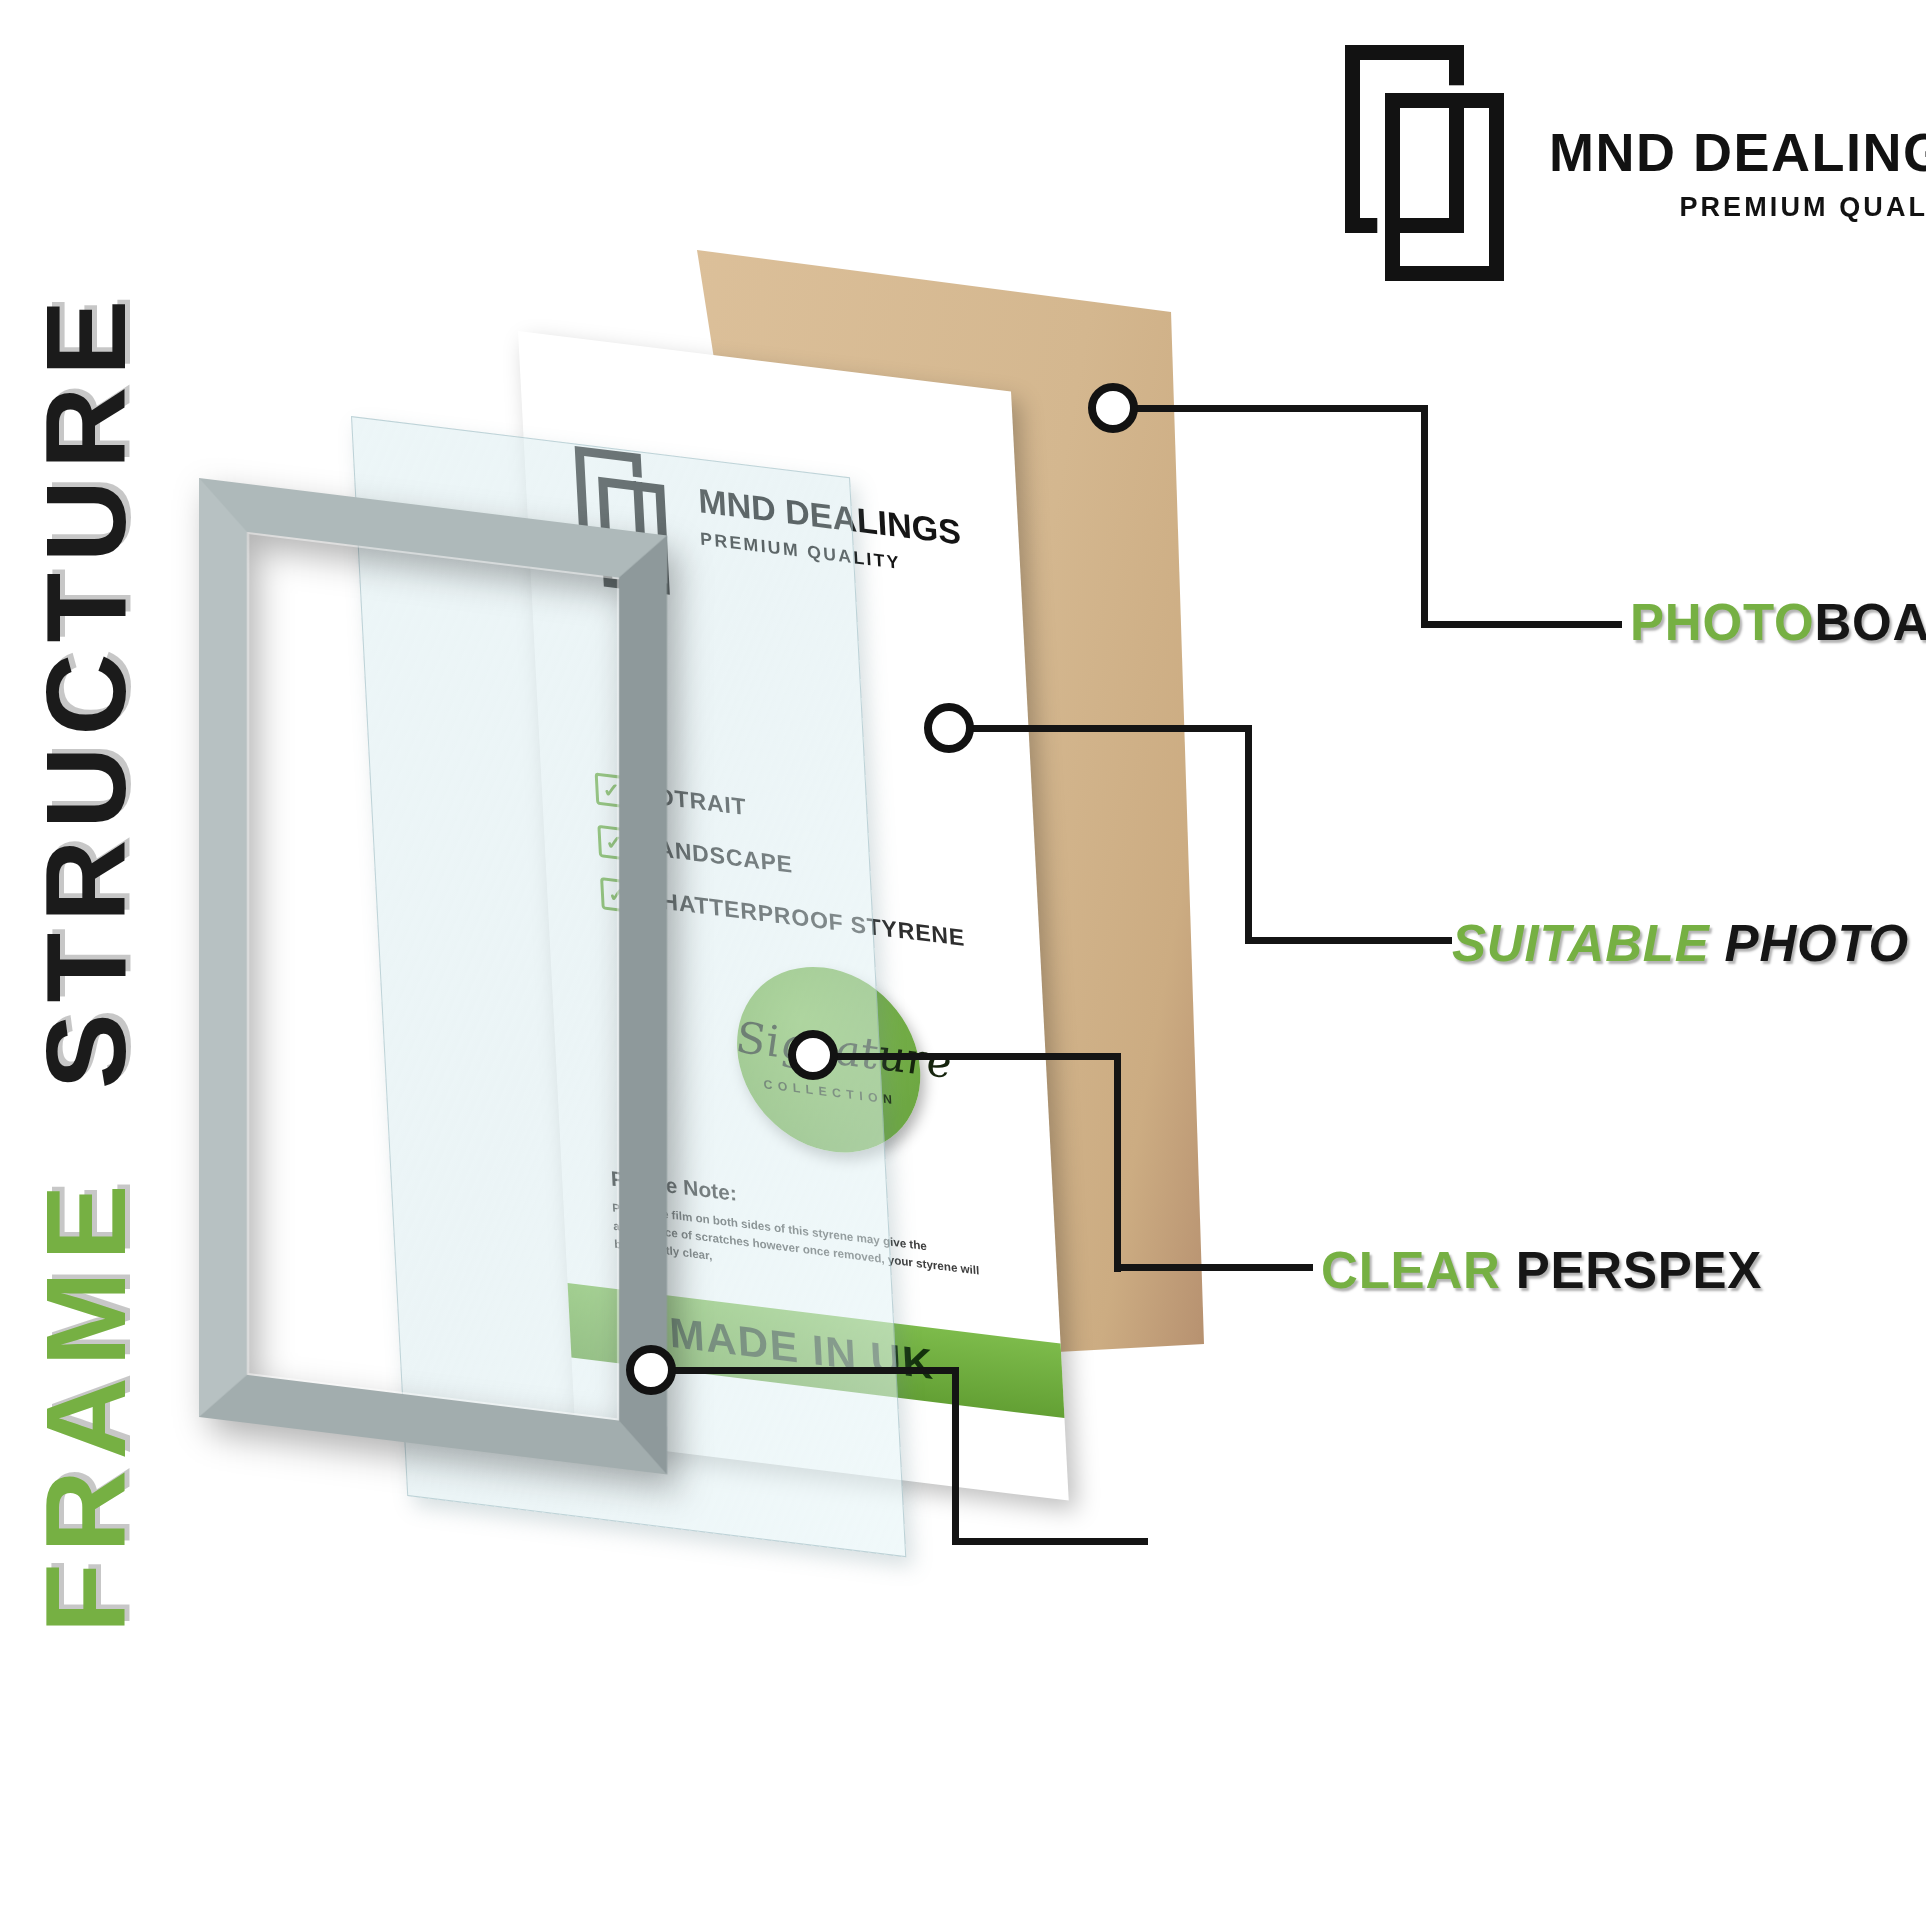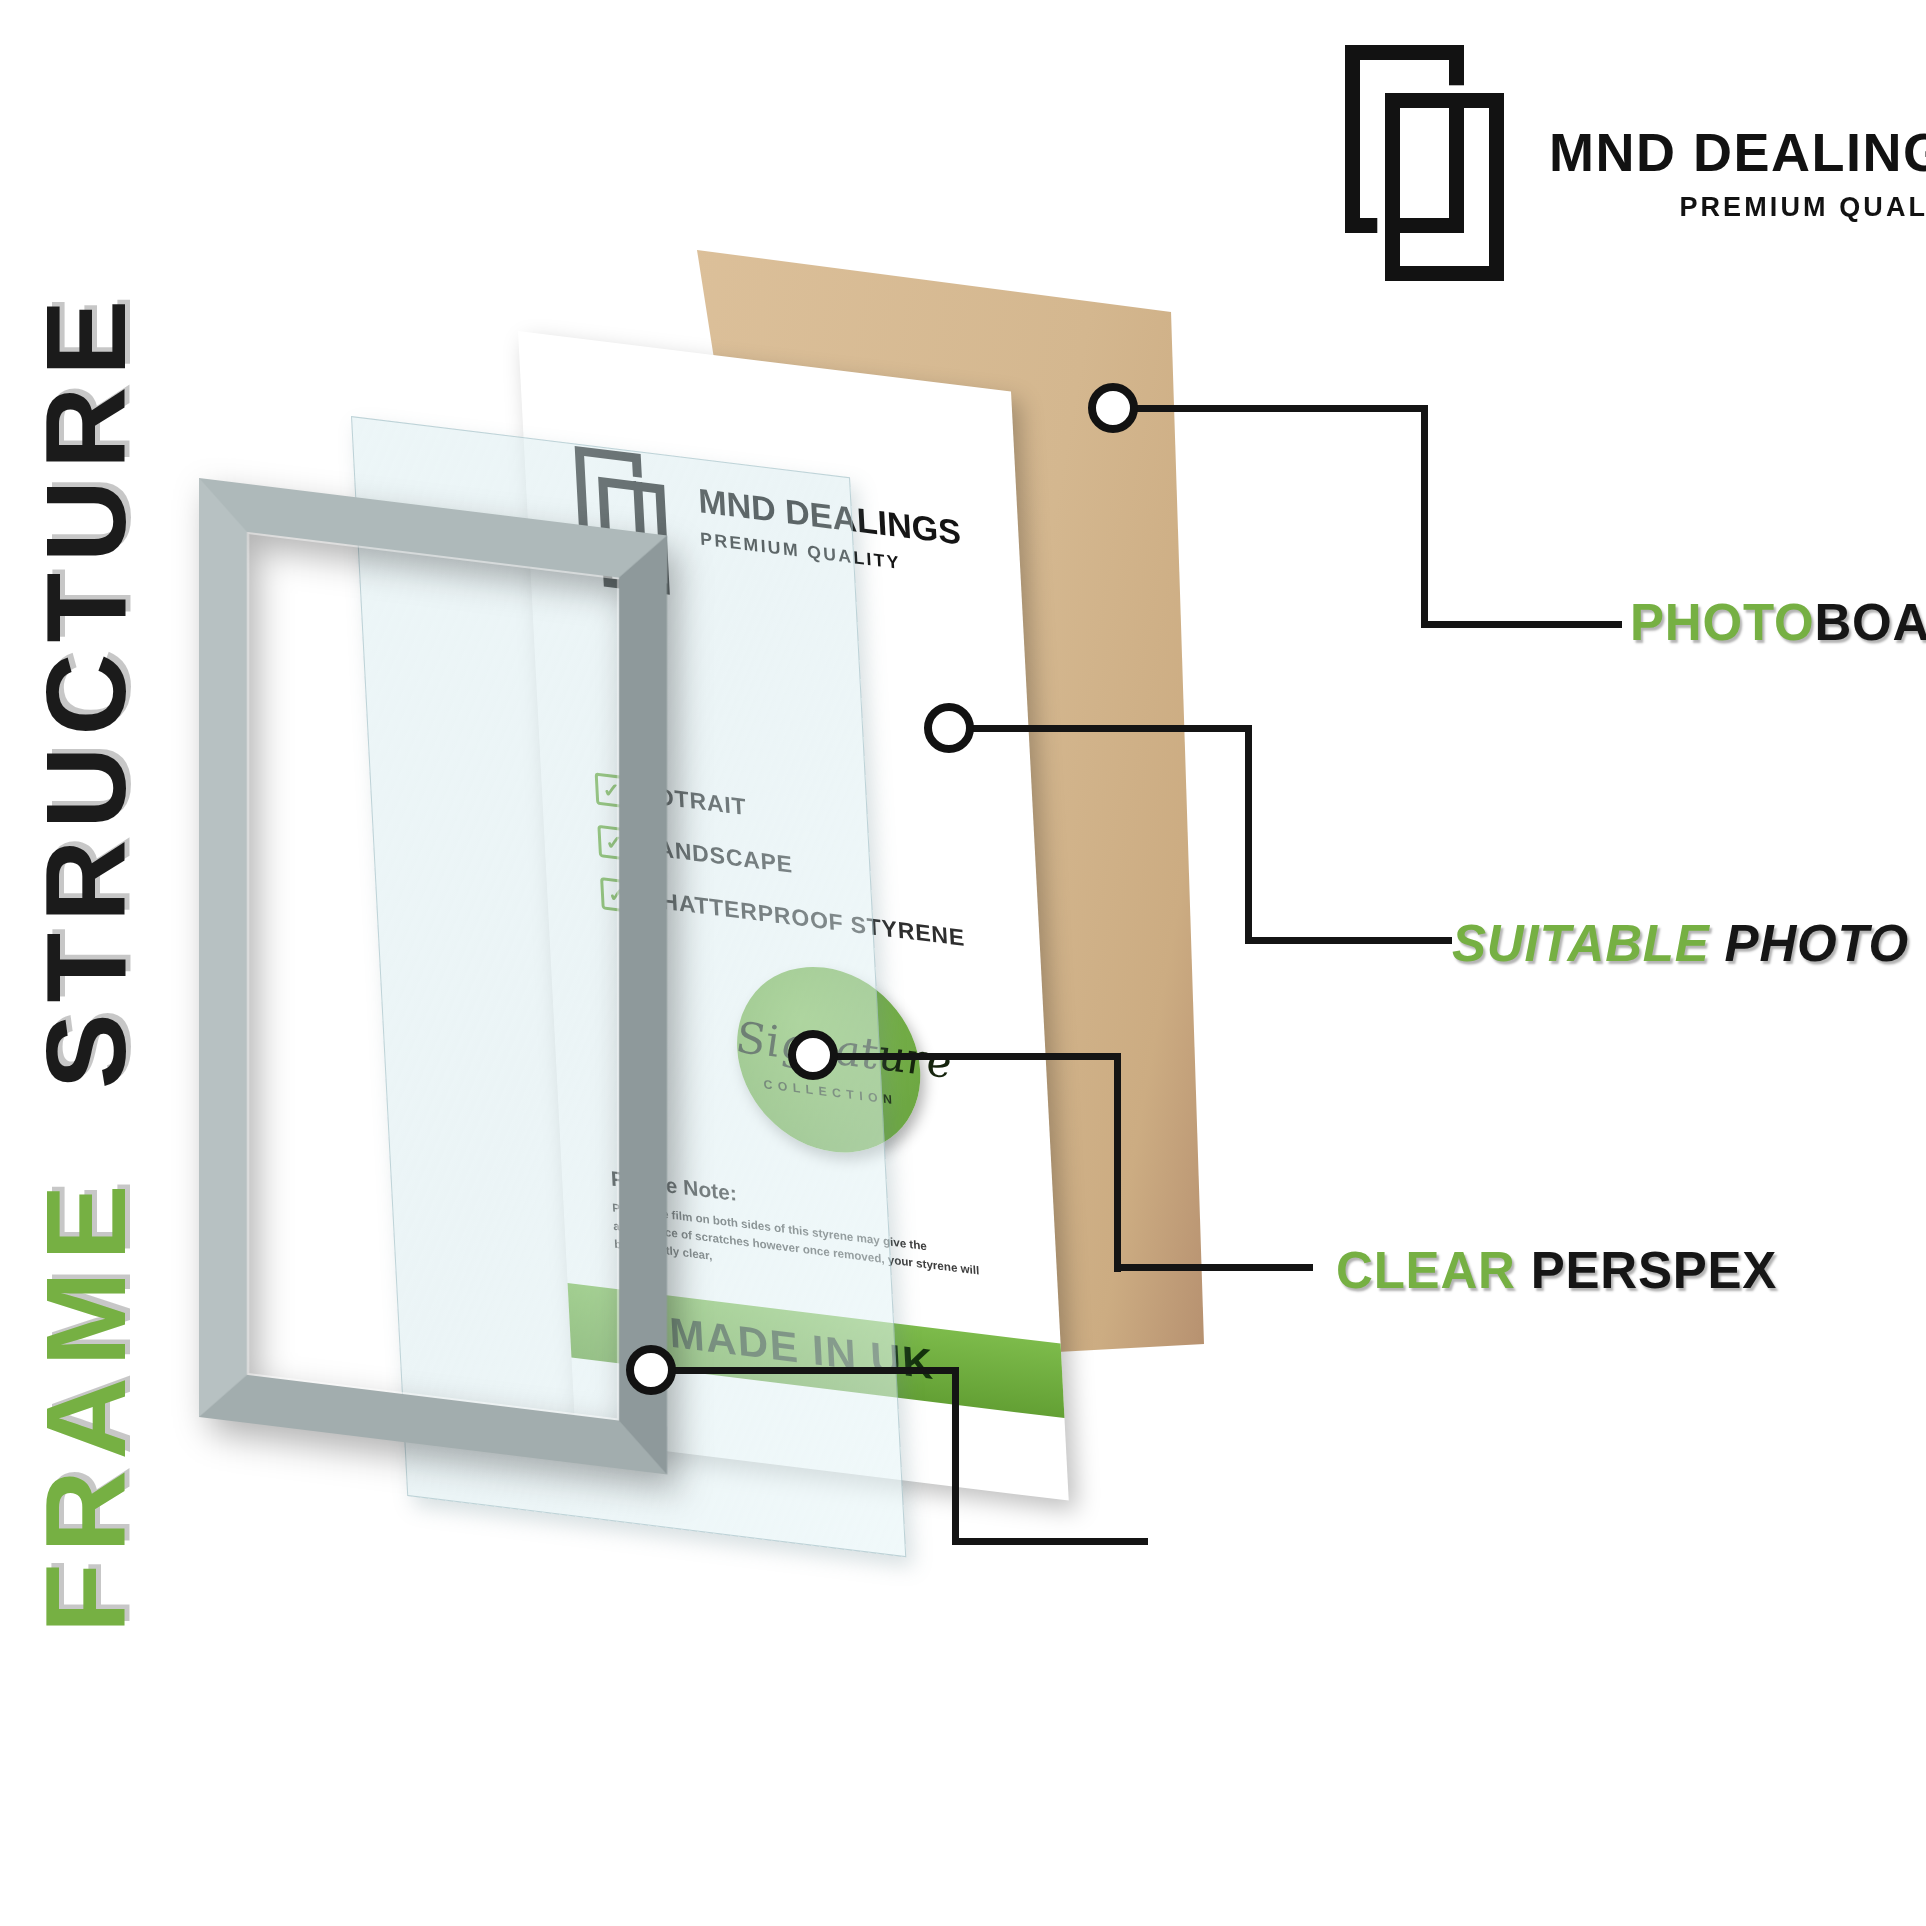--- a/index.html
+++ b/index.html
@@ -186,21 +186,21 @@
   <div class="cl-v" style="left:1245px;top:725px;height:219px;"></div>
   <div class="cl-h" style="left:1248px;top:937px;width:204px;"></div>
   <div class="callout-label" style="left:1452px;top:914px;font-style:italic;">
     <span class="lg">SUITABLE</span><span class="lb"> PHOTO</span>
   </div>
 
   <div class="dot" style="left:788px;top:1030px;"></div>
   <div class="cl-h" style="left:813px;top:1053px;width:304px;"></div>
   <div class="cl-v" style="left:1114px;top:1053px;height:219px;"></div>
   <div class="cl-h" style="left:1117px;top:1264px;width:196px;"></div>
-  <div class="callout-label" style="left:1321px;top:1241px;margin-left:15px;">
+  <div class="callout-label" style="left:1321px;top:1241px;">
     <span class="lg">CLEAR</span><span class="lb"> PERSPEX</span>
   </div>
 
   <div class="dot" style="left:626px;top:1345px;"></div>
   <div class="cl-h" style="left:651px;top:1367px;width:304px;"></div>
   <div class="cl-v" style="left:952px;top:1367px;height:178px;"></div>
   <div class="cl-h" style="left:955px;top:1538px;width:193px;"></div>
 
 </div>
 

